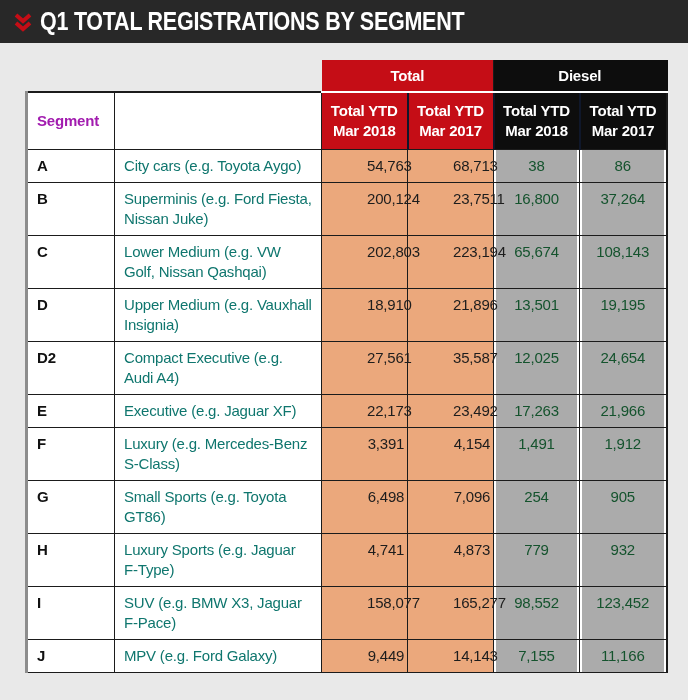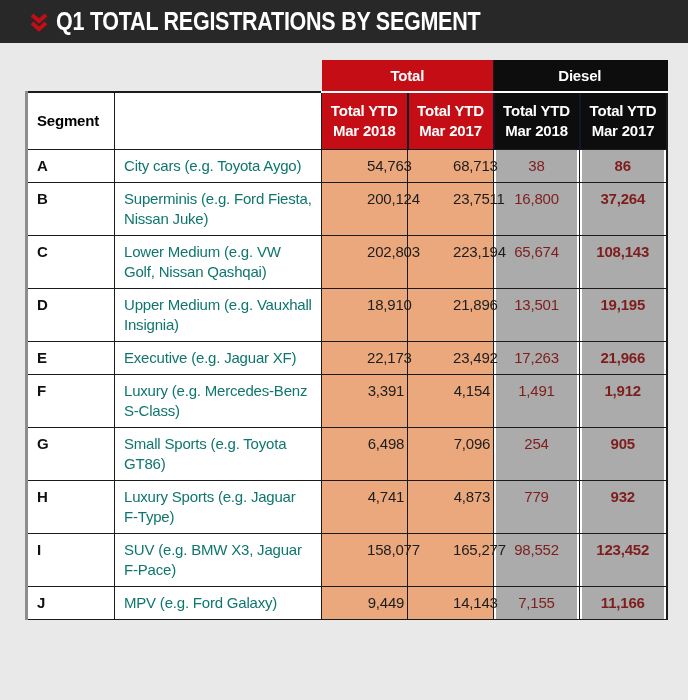--- a/index.html
+++ b/index.html
@@ -7,21 +7,21 @@
     width: 688px; height: 700px;
     background: var(--page_bg, #e9e9e9);
     font-family: "Liberation Sans", "DejaVu Sans", sans-serif;
     overflow: hidden;
   }
   
   .title-bar {
     width: 688px; height: 43px;
     background: var(--title_bar, #282828);
     display: flex; align-items: center;
-    padding-left: 29px; gap: 7px;
+    padding-left: 13px; gap: 7px;
   }
   .chev { display: inline-flex; align-items: center; }
   .title {
     color: #ffffff; font-size: 25px; font-weight: 700;
     letter-spacing: -0.3px; white-space: nowrap;
     transform: scaleX(0.86); transform-origin: left center;
   }
   
   table.seg-table {
     margin: 17px 0 0 25px;
@@ -39,21 +39,21 @@
   
   th.grp {
     height: 32px; color: #fff; font-weight: 700; text-align: center;
     vertical-align: middle; border-top: none;
     border-bottom: 2px solid #ffffff;
   }
   th.grp.red { background: var(--accent_red, #c50d16); border-left: none; }
   th.grp.blk { background: var(--header_black, #0d0d0d); border-right: 2px solid var(--header_black, #0d0d0d); }
   
   th.hseg {
-    background: #fff; color: #000000; text-align: left; vertical-align: middle;
+    background: #fff; color: #a21caf; text-align: left; vertical-align: middle;
     padding-left: 9px; height: 50px;
     border-left: 3px solid #8d8d8d; border-top: 2px solid var(--border_dark, #1b1b1b);
   }
   th.hdesc { background: #fff; border-top: 2px solid var(--border_dark, #1b1b1b); }
   th.sub {
     color: #fff; font-weight: 700; text-align: center; vertical-align: middle;
     padding: 8px 6px; height: 50px;
   }
   th.sub.red { background: var(--accent_red, #c50d16); }
   th.sub.blk { background: var(--header_black, #0d0d0d); }
@@ -61,24 +61,24 @@
   th.sub.last { border-right: 2px solid var(--border_dark, #1b1b1b); }
   
   td.seg {
     background: #fff; color: #111; font-weight: 700;
     padding: 6px 9px; border-left: 3px solid #8d8d8d;
   }
   td.desc { background: #fff; color: #0f766e; padding: 6px 9px; }
   td.num { text-align: center; padding: 6px 2px; }
   td.num.orange { background: var(--total_cell_orange, #eba87c); color: #1d1d1d; padding-left: 45px; }
   td.num.gray {
-    background: var(--diesel_cell_gray, #ababab); color: #7f1d1d;
+    background: var(--diesel_cell_gray, #ababab); color: #14532d;
     box-shadow: inset 2px 0 0 #ffffff, inset -2px 0 0 #ffffff;
   }
-  td.num.last { border-right: 2px solid var(--border_dark, #1b1b1b); font-weight: bold; }
+  td.num.last { border-right: 2px solid var(--border_dark, #1b1b1b); }
   tr.total-row td { font-weight: 700; border-bottom: 3px solid #8d8d8d; }
 </style>
 </head>
 <body>
 
 <div class="title-bar">
   <span class="chev">
     <svg width="20" height="20" viewBox="0 0 18 20">
       <path d="M2 3 L9 9 L16 3" fill="none" stroke="#c50d16" stroke-width="4"></path>
       <path d="M2 11 L9 17 L16 11" fill="none" stroke="#c50d16" stroke-width="4"></path>
@@ -138,20 +138,28 @@
       </tr>
       <tr>
         <td class="seg">D</td>
         <td class="desc">Upper Medium (e.g. Vauxhall Insignia)</td>
         <td class="num orange">18,910</td>
         <td class="num orange">21,896</td>
         <td class="num gray">13,501</td>
         <td class="num gray last">19,195</td>
       </tr>
       <tr>
+        <td class="seg">D2</td>
+        <td class="desc">Compact Executive (e.g. Audi A4)</td>
+        <td class="num orange">27,561</td>
+        <td class="num orange">35,587</td>
+        <td class="num gray">12,025</td>
+        <td class="num gray last">24,654</td>
+      </tr>
+      <tr>
         <td class="seg">E</td>
         <td class="desc">Executive (e.g. Jaguar XF)</td>
         <td class="num orange">22,173</td>
         <td class="num orange">23,492</td>
         <td class="num gray">17,263</td>
         <td class="num gray last">21,966</td>
       </tr>
       <tr>
         <td class="seg">F</td>
         <td class="desc">Luxury (e.g. Mercedes-Benz S-Class)</td>

